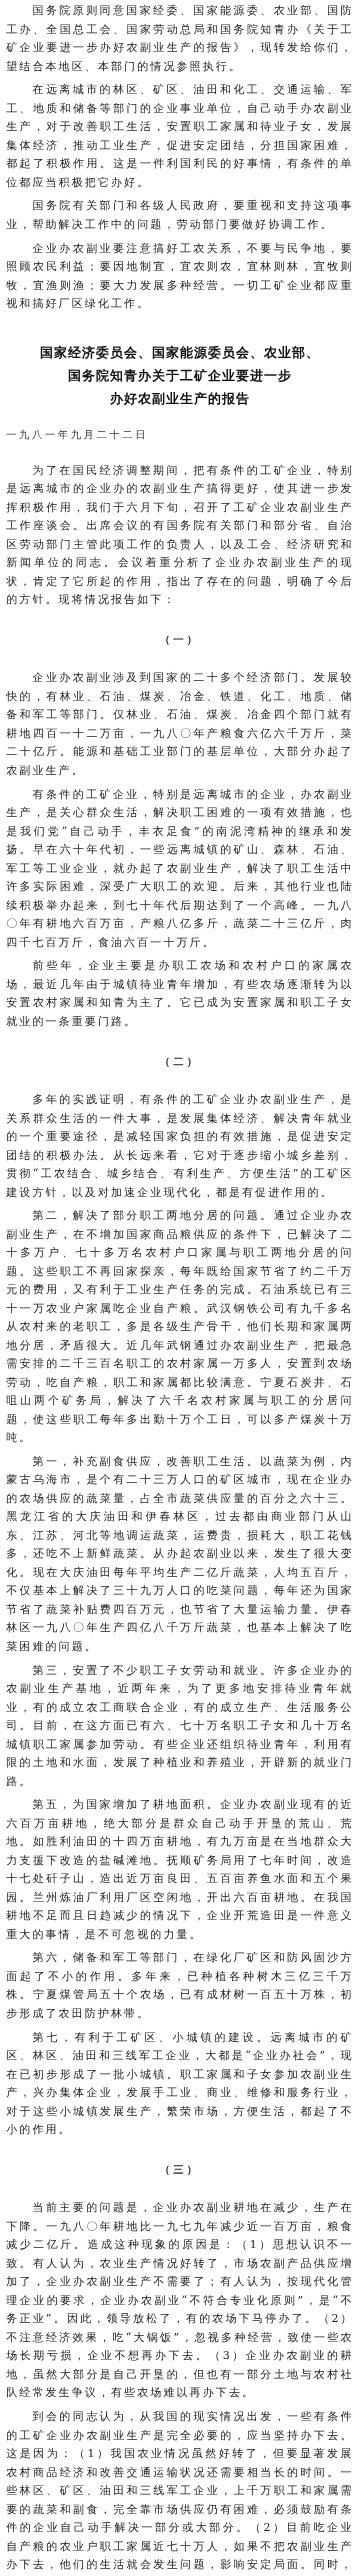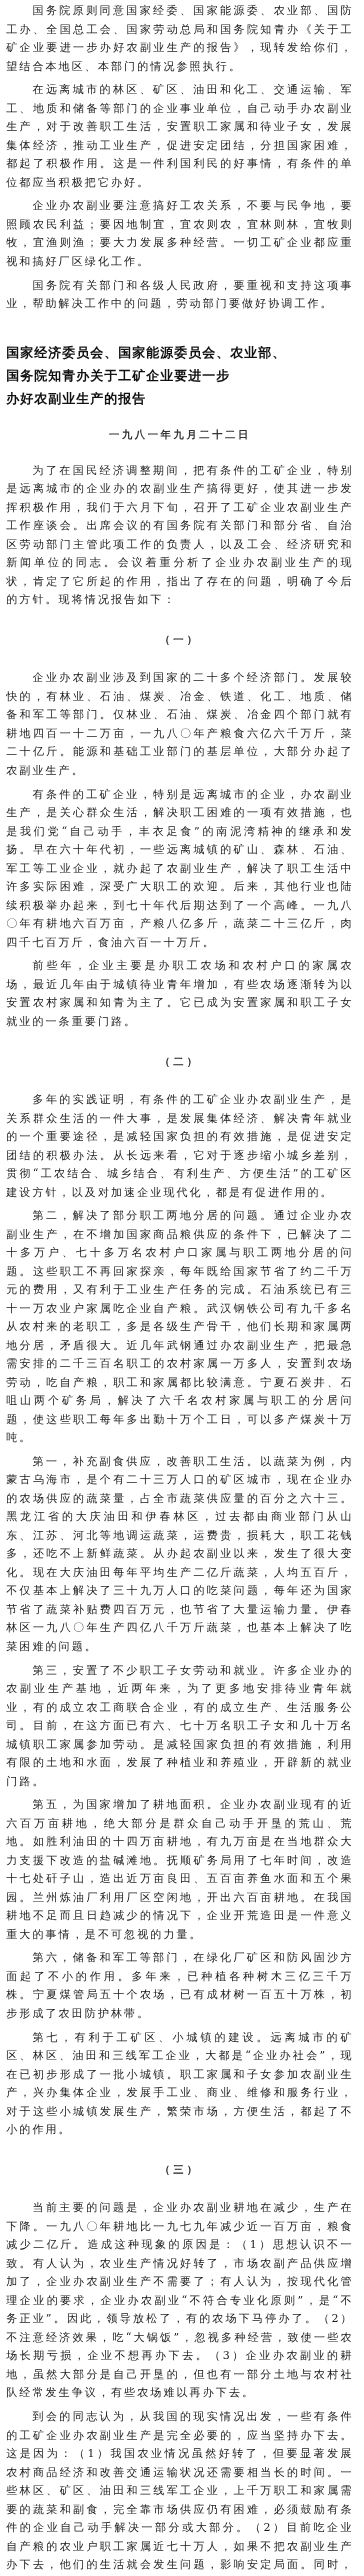--- a/index.html
+++ b/index.html
@@ -19,35 +19,35 @@
     .para {
       font-size: 11px;
       line-height: 18.5px;
       letter-spacing: 2.1px;
       text-align: justify;
       text-indent: 2.4em;
       margin: 0 0 5.2px 0;
       word-break: break-all;
     }
     .title-block {
-      text-align: left;
+      text-align: center;
       margin: 27px 0 0 0;
       font-family: "DejaVu Sans", "Liberation Sans", sans-serif;
       font-weight: bold;
       font-size: 13px;
       line-height: 23px;
       letter-spacing: 1px;
       color: #111;
     }
     .title-line { display: block; white-space: nowrap; }
     .title-line.wide { letter-spacing: 0px; font-size: 12.6px; margin-left: -3.1px; }
     .date-line {
-      text-align: center;
+      text-align: left;
       font-family: "DejaVu Sans", "Liberation Sans", sans-serif;
-      font-weight: bold;
+      font-weight: normal;
       font-size: 10.3px;
       letter-spacing: 2.6px;
       color: #333;
       margin: 18.5px 0 19.6px 0;
     }
     .section-heading {
       text-align: center;
       font-size: 10.3px;
       line-height: 18.5px;
       letter-spacing: 3.1px;
@@ -56,22 +56,22 @@
     }
   </style>
 </head>
 <body>
 
 <div class="page">
 
   <section>
     <p class="para">国务院原则同意国家经委、国家能源委、农业部、国防工办、全国总工会、国家劳动总局和国务院知青办《关于工矿企业要进一步办好农副业生产的报告》，现转发给你们，望结合本地区、本部门的情况参照执行。</p>
     <p class="para">在远离城市的林区、矿区、油田和化工、交通运输、军工、地质和储备等部门的企业事业单位，自己动手办农副业生产，对于改善职工生活，安置职工家属和待业子女，发展集体经济，推动工业生产，促进安定团结，分担国家困难，都起了积极作用。这是一件利国利民的好事情，有条件的单位都应当积极把它办好。</p>
+    <p class="para">国务院有关部门和各级人民政府，要重视和支持这项事业，帮助解决工作中的问题，劳动部门要做好协调工作。</p>
     <p class="para">企业办农副业要注意搞好工农关系，不要与民争地，要照顾农民利益；要因地制宜，宜农则农，宜林则林，宜牧则牧，宜渔则渔；要大力发展多种经营。一切工矿企业都应重视和搞好厂区绿化工作。</p>
-    <p class="para">国务院有关部门和各级人民政府，要重视和支持这项事业，帮助解决工作中的问题，劳动部门要做好协调工作。</p>
   </section>
 
   <header class="title-block">
     <span class="title-line">国家经济委员会、国家能源委员会、农业部、</span>
     <span class="title-line">国务院知青办关于工矿企业要进一步</span>
     <span class="title-line">办好农副业生产的报告</span>
   </header>
 
   <div class="date-line">一九八一年九月二十二日</div>
 
@@ -84,21 +84,21 @@
     <p class="para">企业办农副业涉及到国家的二十多个经济部门。发展较快的，有林业、石油、煤炭、冶金、铁道、化工、地质、储备和军工等部门。仅林业、石油、煤炭、冶金四个部门就有耕地四百一十二万亩，一九八〇年产粮食六亿六千万斤，菜二十亿斤。能源和基础工业部门的基层单位，大部分办起了农副业生产。</p>
     <p class="para">有条件的工矿企业，特别是远离城市的企业，办农副业生产，是关心群众生活，解决职工困难的一项有效措施，也是我们党“自己动手，丰衣足食”的南泥湾精神的继承和发扬。早在六十年代初，一些远离城镇的矿山、森林、石油、军工等工业企业，就办起了农副业生产，解决了职工生活中许多实际困难，深受广大职工的欢迎。后来，其他行业也陆续积极举办起来，到七十年代后期达到了一个高峰。一九八〇年有耕地六百万亩，产粮八亿多斤，蔬菜二十三亿斤，肉四千七百万斤，食油六百一十万斤。</p>
     <p class="para">前些年，企业主要是办职工农场和农村户口的家属农场，最近几年由于城镇待业青年增加，有些农场逐渐转为以安置农村家属和知青为主了。它已成为安置家属和职工子女就业的一条重要门路。</p>
   </section>
 
   <section>
     <h2 class="section-heading">（二）</h2>
     <p class="para">多年的实践证明，有条件的工矿企业办农副业生产，是关系群众生活的一件大事，是发展集体经济、解决青年就业的一个重要途径，是减轻国家负担的有效措施，是促进安定团结的积极办法。从长远来看，它对于逐步缩小城乡差别，贯彻“工农结合、城乡结合、有利生产、方便生活”的工矿区建设方针，以及对加速企业现代化，都是有促进作用的。</p>
     <p class="para">第二，解决了部分职工两地分居的问题。通过企业办农副业生产，在不增加国家商品粮供应的条件下，已解决了二十多万户、七十多万名农村户口家属与职工两地分居的问题。这些职工不再回家探亲，每年既给国家节省了约二千万元的费用，又有利于工业生产任务的完成。石油系统已有三十一万农业户家属吃企业自产粮。武汉钢铁公司有九千多名从农村来的老职工，多是各级生产骨干，他们长期和家属两地分居，矛盾很大。近几年武钢通过办农副业生产，把最急需安排的二千三百名职工的农村家属一万多人，安置到农场劳动，吃自产粮，职工和家属都比较满意。宁夏石炭井、石咀山两个矿务局，解决了六千名农村家属与职工的分居问题，使这些职工每年多出勤十万个工日，可以多产煤炭十万吨。</p>
     <p class="para">第一，补充副食供应，改善职工生活。以蔬菜为例，内蒙古乌海市，是个有二十三万人口的矿区城市，现在企业办的农场供应的蔬菜量，占全市蔬菜供应量的百分之六十三。黑龙江省的大庆油田和伊春林区，过去都由商业部门从山东、江苏、河北等地调运蔬菜，运费贵，损耗大，职工花钱多，还吃不上新鲜蔬菜。从办起农副业以来，发生了很大变化。现在大庆油田每年平均生产二亿斤蔬菜，人均五百斤，不仅基本上解决了三十九万人口的吃菜问题，每年还为国家节省了蔬菜补贴费四百万元，也节省了大量运输力量。伊春林区一九八〇年生产四亿八千万斤蔬菜，也基本上解决了吃菜困难的问题。</p>
-    <p class="para">第三，安置了不少职工子女劳动和就业。许多企业办的农副业生产基地，近两年来，为了更多地安排待业青年就业，有的成立农工商联合企业，有的成立生产、生活服务公司。目前，在这方面已有六、七十万名职工子女和几十万名城镇职工家属参加劳动。是减轻国家负担的有效措施，利用有限的土地和水面，发展了种植业和养殖业，开辟新的就业门路。</p>
+    <p class="para">第三，安置了不少职工子女劳动和就业。许多企业办的农副业生产基地，近两年来，为了更多地安排待业青年就业，有的成立农工商联合企业，有的成立生产、生活服务公司。目前，在这方面已有六、七十万名职工子女和几十万名城镇职工家属参加劳动。有些企业还组织待业青年，利用有限的土地和水面，发展了种植业和养殖业，开辟新的就业门路。</p>
     <p class="para">第五，为国家增加了耕地面积。企业办农副业现有的近六百万亩耕地，绝大部分是群众自己动手开垦的荒山、荒地。如胜利油田的十四万亩耕地，有九万亩是在当地群众大力支援下改造的盐碱滩地。抚顺矿务局用了七年时间，改造十七处矸子山，造出近万亩良田、五百亩养鱼水面和五个果园。兰州炼油厂利用厂区空闲地，开出六百亩耕地。在我国耕地不足而且日趋减少的情况下，企业开荒造田是一件意义重大的事情，是不可忽视的力量。</p>
     <p class="para">第六，储备和军工等部门，在绿化厂矿区和防风固沙方面起了不小的作用。多年来，已种植各种树木三亿三千万株。宁夏煤管局五十个农场，已有成材树一百五十万株，初步形成了农田防护林带。</p>
     <p class="para">第七，有利于工矿区、小城镇的建设。远离城市的矿区、林区、油田和三线军工企业，大都是“企业办社会”，现在已初步形成了一批小城镇。职工家属和子女参加农副业生产，兴办集体企业，发展手工业、商业、维修和服务行业，对于这些小城镇发展生产，繁荣市场，方便生活，都起了不小的作用。</p>
   </section>
 
   <section>
     <h2 class="section-heading">（三）</h2>
     <p class="para">当前主要的问题是，企业办农副业耕地在减少，生产在下降。一九八〇年耕地比一九七九年减少近一百万亩，粮食减少二亿斤。造成这种现象的原因是：（1）思想认识不一致。有人认为，农业生产情况好转了，市场农副产品供应增加了，企业办农副业生产不需要了；有人认为，按现代化管理企业的要求，企业办农副业“不符合专业化原则”，是“不务正业”。因此，领导放松了，有的农场下马停办了。（2）不注意经济效果，吃“大锅饭”，忽视多种经营，致使一些农场长期亏损，企业不想再办下去。（3）企业办农副业的耕地，虽然大部分是自己开垦的，但也有一部分土地与农村社队经常发生争议，有些农场难以再办下去。</p>
     <p class="para">到会的同志认为，从我国的现实情况出发，一些有条件的工矿企业办农副业生产是完全必要的，应当坚持办下去。这是因为：（1）我国农业情况虽然好转了，但要显著发展农村商品经济和改善交通运输状况还需要相当长的时间。一些林区、矿区、油田和三线军工企业，上千万职工和家属需要的蔬菜和副食，完全靠市场供应仍有困难，必须鼓励有条件的企业自己动手解决一部分或大部分。（2）目前吃企业自产粮的农业户职工家属近七十万人，如果不把农副业生产办下去，他们的生活就会发生问题，影响安定局面。同时，目前家住农村的职工家属仍有数百万人，要把他们全部转为非农业户口是办不到的。企业办农副业生产是缓和矛盾和解决这个问题的一个重要途径。（3）林区、矿区、油田等工矿企业举办的农副业基地，仍是安置职工子女就业的一个重要门路。（4）在国民经济调整期间，对于关、停、并、转和任务不饱满的企业中多余的职工，除进行调剂和组织学习以外，还可以组织他们植树绿化和搞农副业生产。（5）目前企业把职工家属、子女组织起来从事农副业生产、植树绿化以及企业的辅助性生产、生活服务等劳动，逐渐把它办成独立核算的集体经济，可以为企业实现专业化生产创造条件。（6）如果不把农副业生产办下去，不仅不能为国家增加耕地，现有耕地也不能充分利用，有的还可能荒芜，这于国于民都很不利。</p>
 

